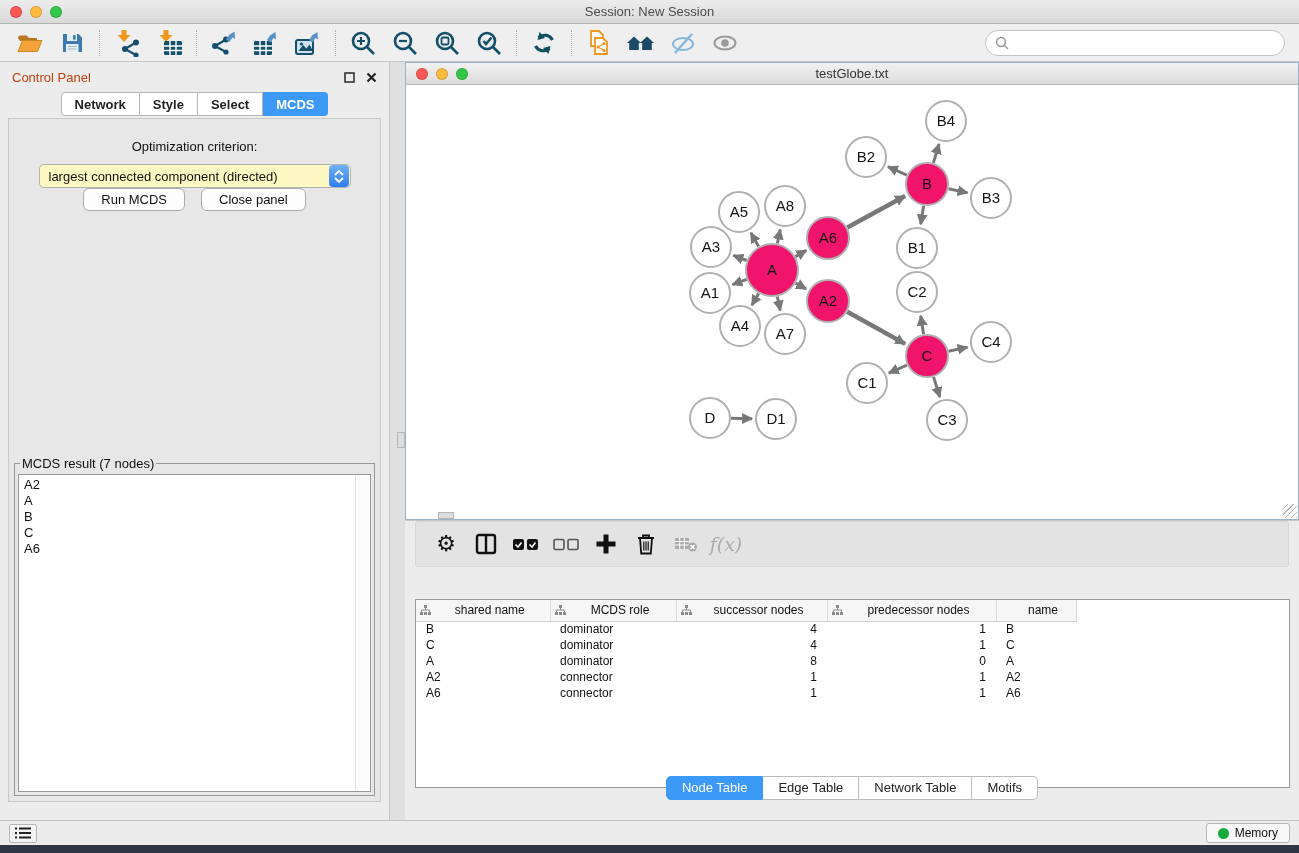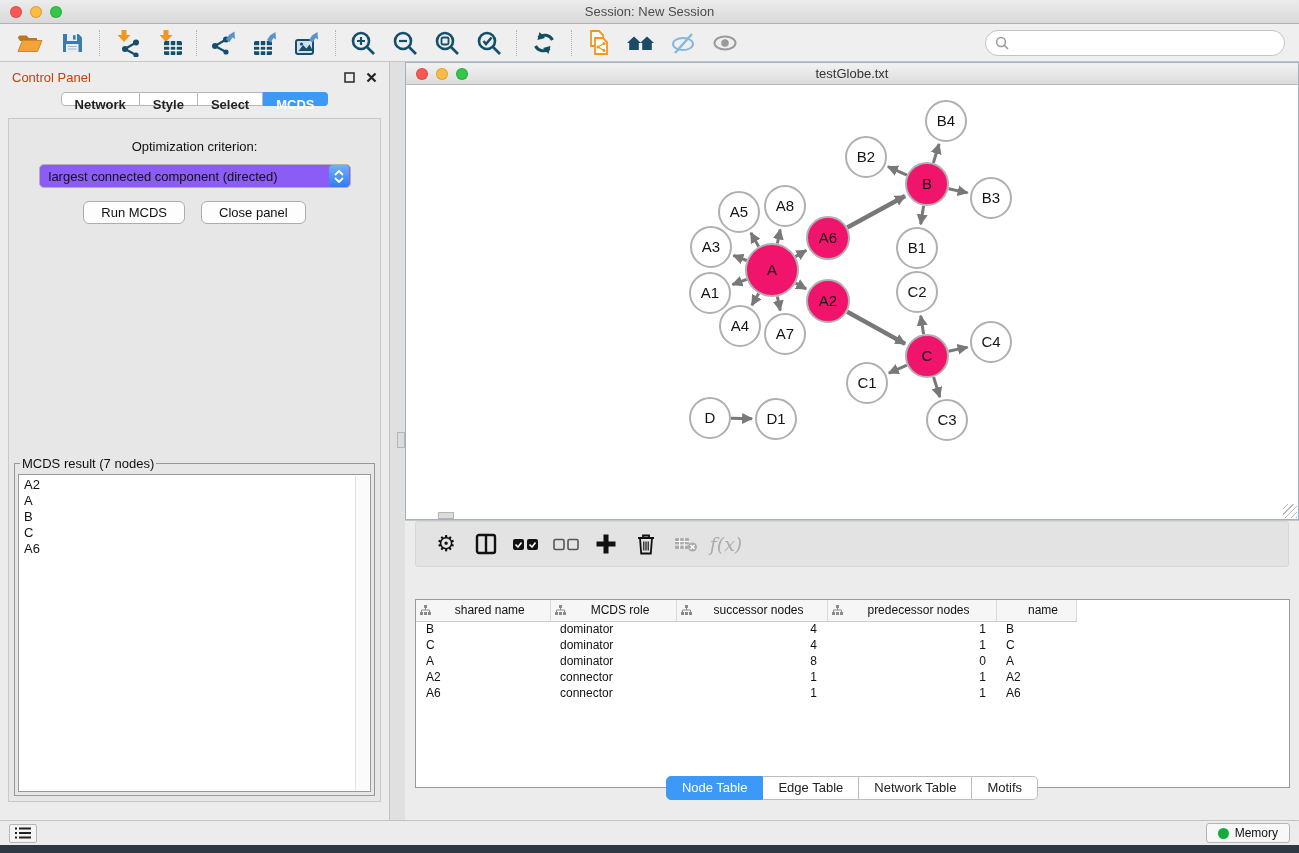--- a/index.html
+++ b/index.html
@@ -28,36 +28,36 @@
   .search input { border:none; outline:none; flex:1; font-size:13px; background:transparent; font-family:inherit; }
 
   
   .main { display:flex; height:758px; background:#e0e0e0; position:relative; }
 
   
   .control-panel { width:390px; background:#ececec; border-right:1px solid #c2c2c2; position:relative; flex:none; }
   .cp-header { height:30px; display:flex; align-items:center; padding:0 12px; font-size:13px; color:#c2410c; }
   .panel-icons { margin-left:auto; display:flex; gap:11px; align-items:center; }
   .panel-icons svg { cursor:pointer; }
-  .cp-tabs { display:flex; justify-content:center; height:14px; }
+  .cp-tabs { display:flex; justify-content:center; height:24px; }
   .cp-tab { font-size:13px; font-weight:bold; color:#222; background:#fff; border:1px solid #b6b6b6;
     border-left:none; padding:2px 13px 0; cursor:pointer; line-height:20px; }
   .cp-tab:first-child { border-left:1px solid #b6b6b6; border-radius:4px 0 0 4px; }
   .cp-tab:last-child { border-radius:0 4px 4px 0; }
   .cp-tab.active { background:var(--accent); border-color:var(--accent); color:#fff; }
   .cp-content { position:absolute; top:56px; left:8px; right:8px; bottom:18px;
     background:#e7e7e7; border:1px solid #c9c9c9; }
   .opt-label { text-align:center; font-size:13px; color:#111; margin-top:20px; }
-  .dropdown { width:312px; height:24px; margin:10px auto 0; background:#8b5cf6; border:1px solid #b3b3b3;
+  .dropdown { width:312px; height:24px; margin:10px auto 0; background:#fef9c3; border:1px solid #b3b3b3;
     border-radius:5px; display:flex; align-items:center; cursor:pointer; position:relative; }
   .dropdown .dd-text { flex:1; font-size:13px; padding-left:9px; color:#111; white-space:nowrap; }
   .dd-stepper { width:20px; height:22px; border-radius:4px; margin-right:1px;
     background:linear-gradient(#71b1f8,#2e7cf0); display:flex; flex-direction:column;
     align-items:center; justify-content:center; gap:1px; }
-  .btn-row { display:flex; justify-content:center; gap:16px; margin-top:13px; }
+  .btn-row { display:flex; justify-content:center; gap:16px; }
   .push-btn { background:#fdfdfd; border:1px solid #adadad; border-radius:6px; font-size:13px;
     color:#111; padding:3px 17px; cursor:pointer; font-family:inherit; }
   fieldset.result { position:absolute; left:5px; right:5px; top:337px; bottom:5px;
     border:1px solid #989898; margin:0; padding:3px; background:#e7e7e7; }
   fieldset.result legend { font-size:13px; color:#111; padding:0 2px; margin-left:2px; }
   .listbox { width:100%; height:100%; background:#fff; border:1px solid #989898; position:relative;
     font-size:13px; color:#111; padding:2px 5px; overflow:hidden; }
   .listbox .row { line-height:16px; }
   .list-scroll { position:absolute; top:1px; bottom:1px; right:1px; width:14px;
     background:#fbfbfb; border-left:1px solid #e2e2e2; }

